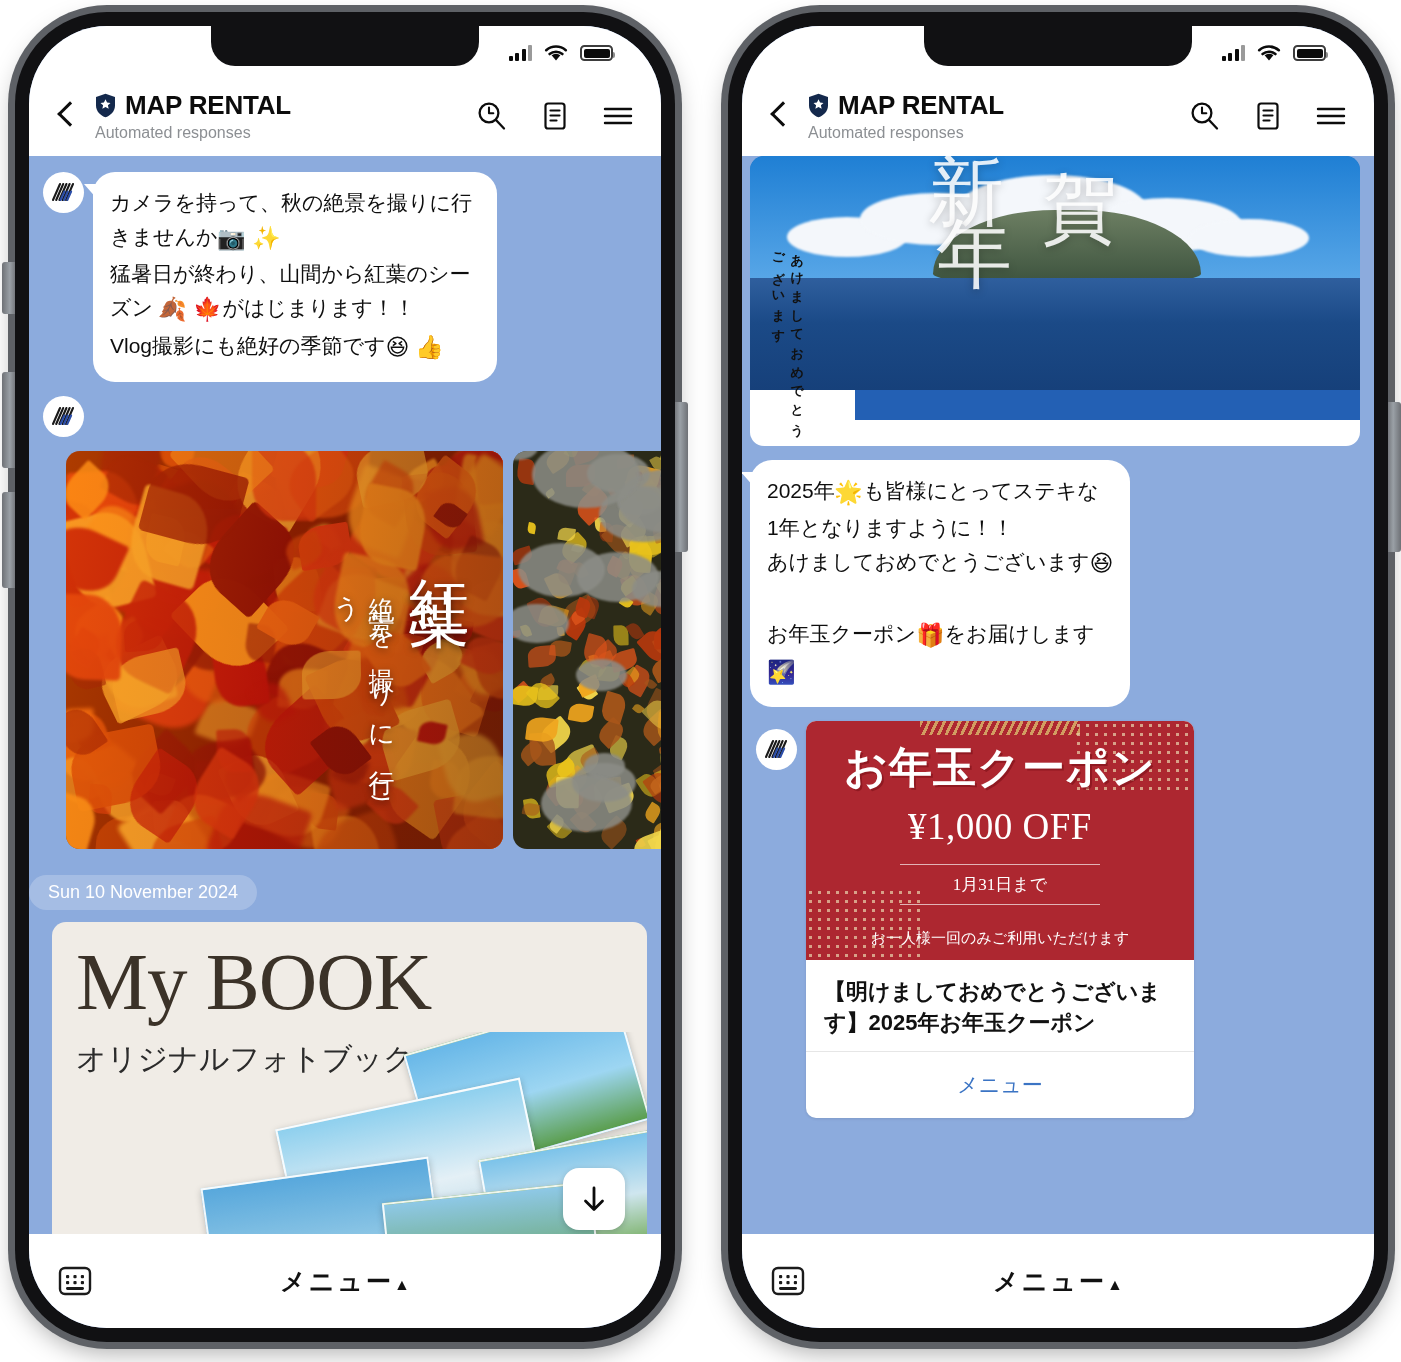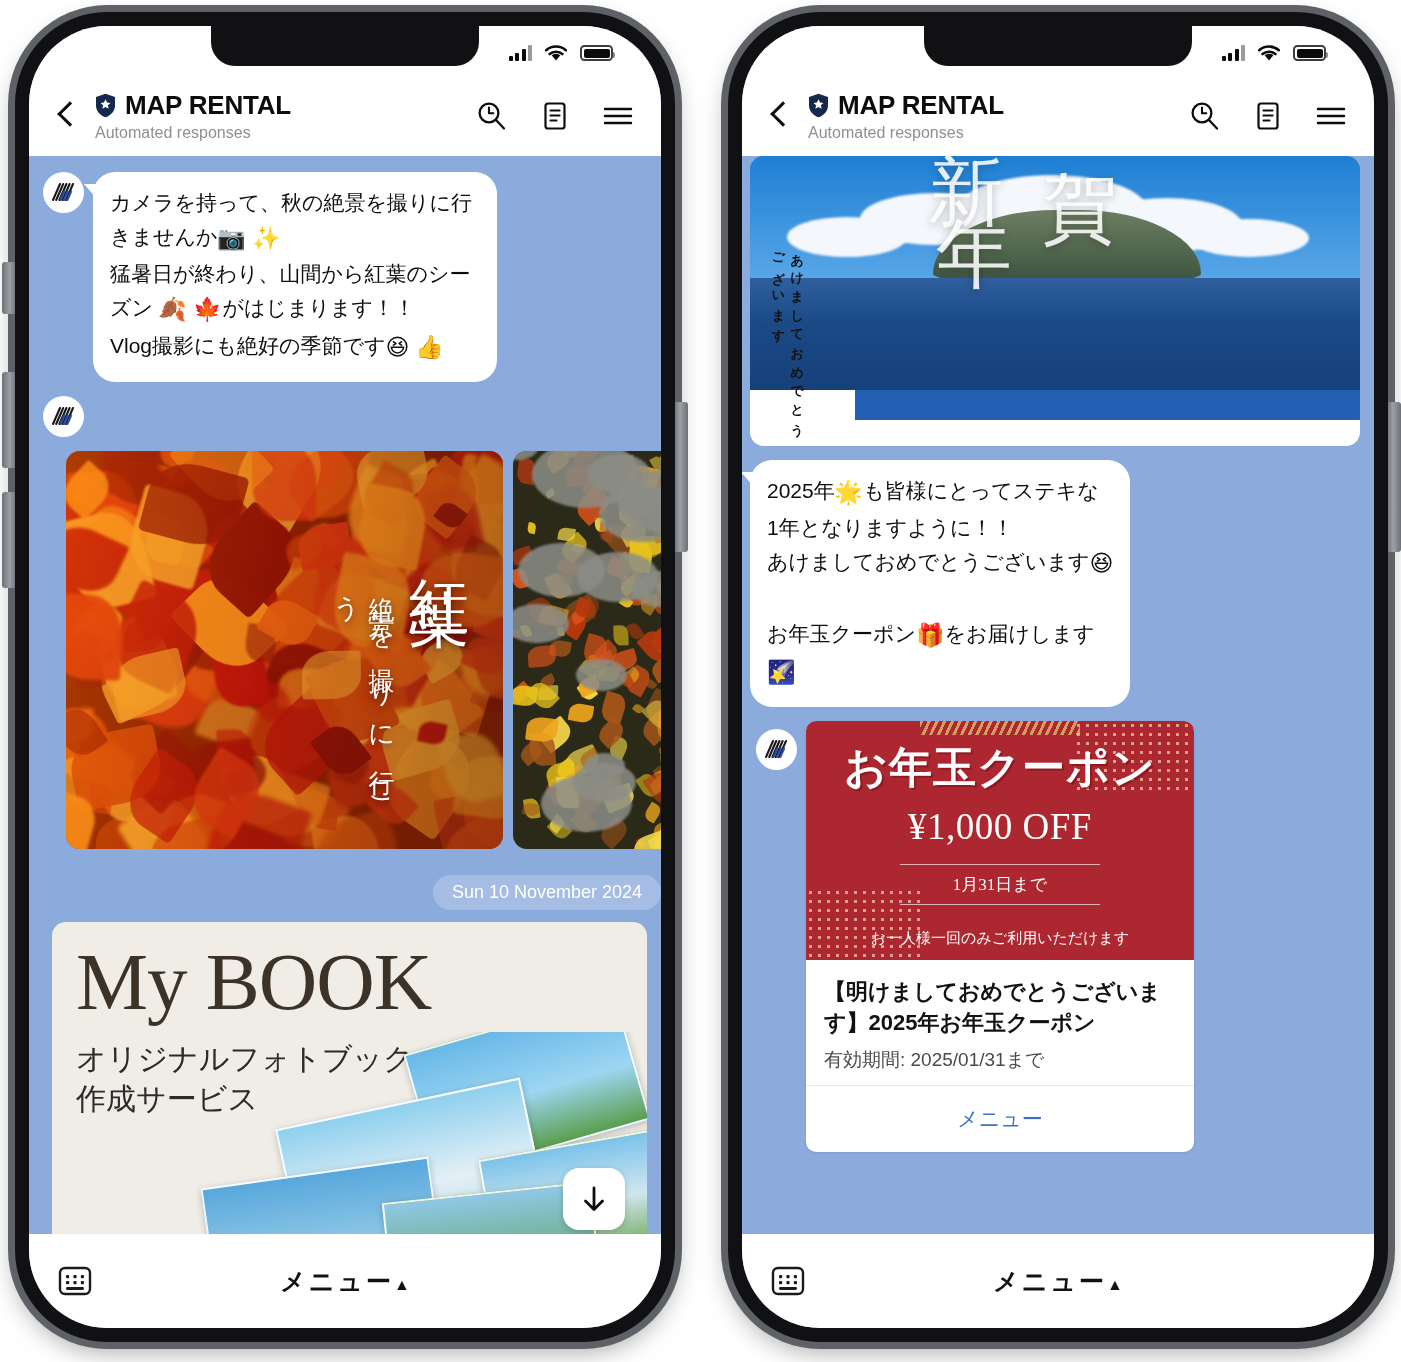--- a/index.html
+++ b/index.html
@@ -144,21 +144,21 @@
     font-family:"Liberation Serif","DejaVu Serif",serif;
     text-shadow:0 2px 7px rgba(0,0,0,.55);
   }
   .vtext.big { right:24px; top:80px; font-size:60px; letter-spacing:10px; }
   .vtext.small { right:104px; top:126px; font-size:26px; letter-spacing:14px; }
 
   
   .fallen { position:absolute; inset:0; background:#2b2a18; overflow:hidden; }
 
   
-  .date-divider { display:flex; justify-content:flex-end; margin:26px 0 12px; }
+  .date-divider { display:flex; justify-content:flex-start; margin:26px 0 12px; }
   .date-pill {
     background:rgba(255,255,255,.22); color:#fff; font-size:18px;
     padding:7px 19px; border-radius:18px;
   }
 
   
   .mybook-card {
     margin:0 14px 0 23px; border-radius:14px; overflow:hidden;
     background:#f0ece6; position:relative; height:330px;
   }
@@ -722,21 +722,20 @@
         </div>
 
         <div class="date-divider">
           <span class="date-pill">Sun 10 November 2024</span>
         </div>
 
         <div class="mybook-card">
           <div class="mybook-title">My BOOK</div>
           <div class="mybook-sub">
             <div>オリジナルフォトブック</div>
-            <div>作成サービス</div>
           </div>
           <div class="mybook-photos" id="collage">
               <div style="position: absolute; left: 230px; top: -10px; width: 220px; height: 130px; background: linear-gradient(rgb(105, 184, 232), rgb(157, 214, 242) 55%, rgb(91, 158, 78)); transform: rotate(-16deg); box-shadow: rgba(0, 0, 0, 0.22) 0px 2px 7px; border: 2px solid rgba(255, 255, 255, 0.9);"></div>
               <div style="position: absolute; left: 100px; top: 70px; width: 250px; height: 140px; background: linear-gradient(rgb(143, 208, 238), rgb(228, 240, 246) 60%, rgb(188, 217, 230)); transform: rotate(-12deg); box-shadow: rgba(0, 0, 0, 0.22) 0px 2px 7px; border: 2px solid rgba(255, 255, 255, 0.9);"></div>
               <div style="position: absolute; left: 300px; top: 110px; width: 200px; height: 120px; background: linear-gradient(rgb(124, 195, 234), rgb(207, 230, 239) 50%, rgb(106, 166, 76)); transform: rotate(-10deg); box-shadow: rgba(0, 0, 0, 0.22) 0px 2px 7px; border: 2px solid rgba(255, 255, 255, 0.9);"></div>
               <div style="position: absolute; left: 20px; top: 140px; width: 230px; height: 110px; background: linear-gradient(rgb(88, 168, 220), rgb(169, 214, 234)); transform: rotate(-8deg); box-shadow: rgba(0, 0, 0, 0.22) 0px 2px 7px; border: 2px solid rgba(255, 255, 255, 0.9);"></div>
               <div style="position: absolute; left: 200px; top: 160px; width: 210px; height: 110px; background: linear-gradient(rgb(142, 200, 230), rgb(93, 155, 69)); transform: rotate(-6deg); box-shadow: rgba(0, 0, 0, 0.22) 0px 2px 7px; border: 2px solid rgba(255, 255, 255, 0.9);"></div>
             </div>
           <div class="scroll-down">
             <svg width="32" height="32" viewBox="0 0 32 32">
@@ -872,21 +871,20 @@
               <div class="ribbon"></div>
               <div class="dotgrid dot-tr"></div>
               <div class="dotgrid dot-bl"></div>
               <div class="coupon-h1">お年玉クーポン</div>
               <div class="coupon-amt">¥1,000 OFF</div>
               <div class="coupon-until">1月31日まで</div>
               <div class="coupon-note">お一人様一回のみご利用いただけます</div>
             </div>
             <div class="coupon-body">
               <div class="coupon-title">【明けましておめでとうございます】2025年お年玉クーポン</div>
-              <div class="coupon-valid">有効期間: 2025/01/31まで</div>
             </div>
             <div class="coupon-action">メニュー</div>
           </div>
         </div>
       </div>
 
       <div class="menu-bar">
         <svg class="kbd-icon" viewBox="0 0 40 40">
           <rect x="5" y="7" width="30" height="26" rx="5" fill="none" stroke="#1b1b1b" stroke-width="2.4"></rect>
           <g fill="#1b1b1b">

